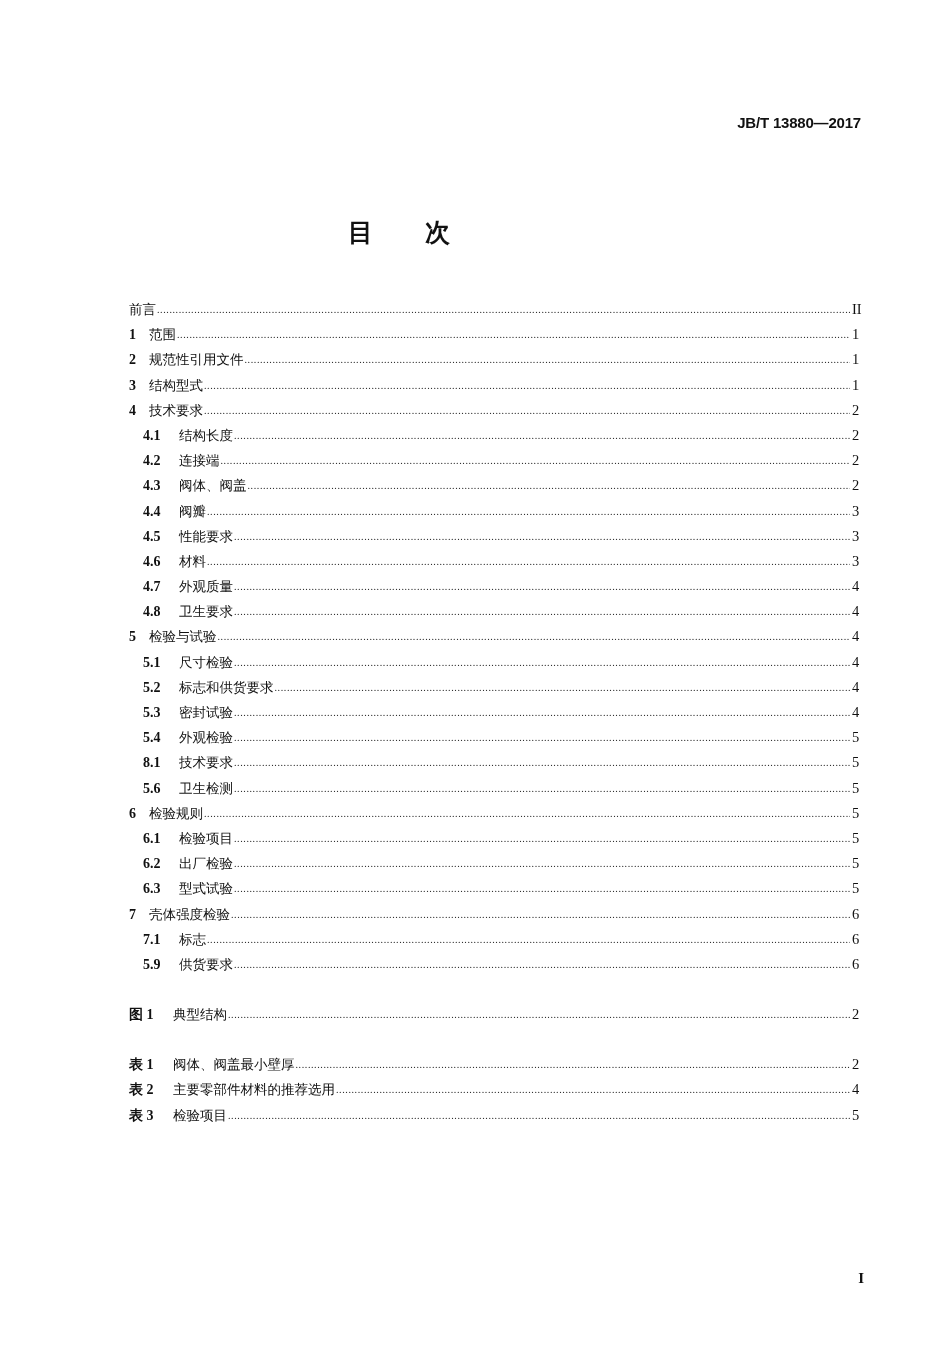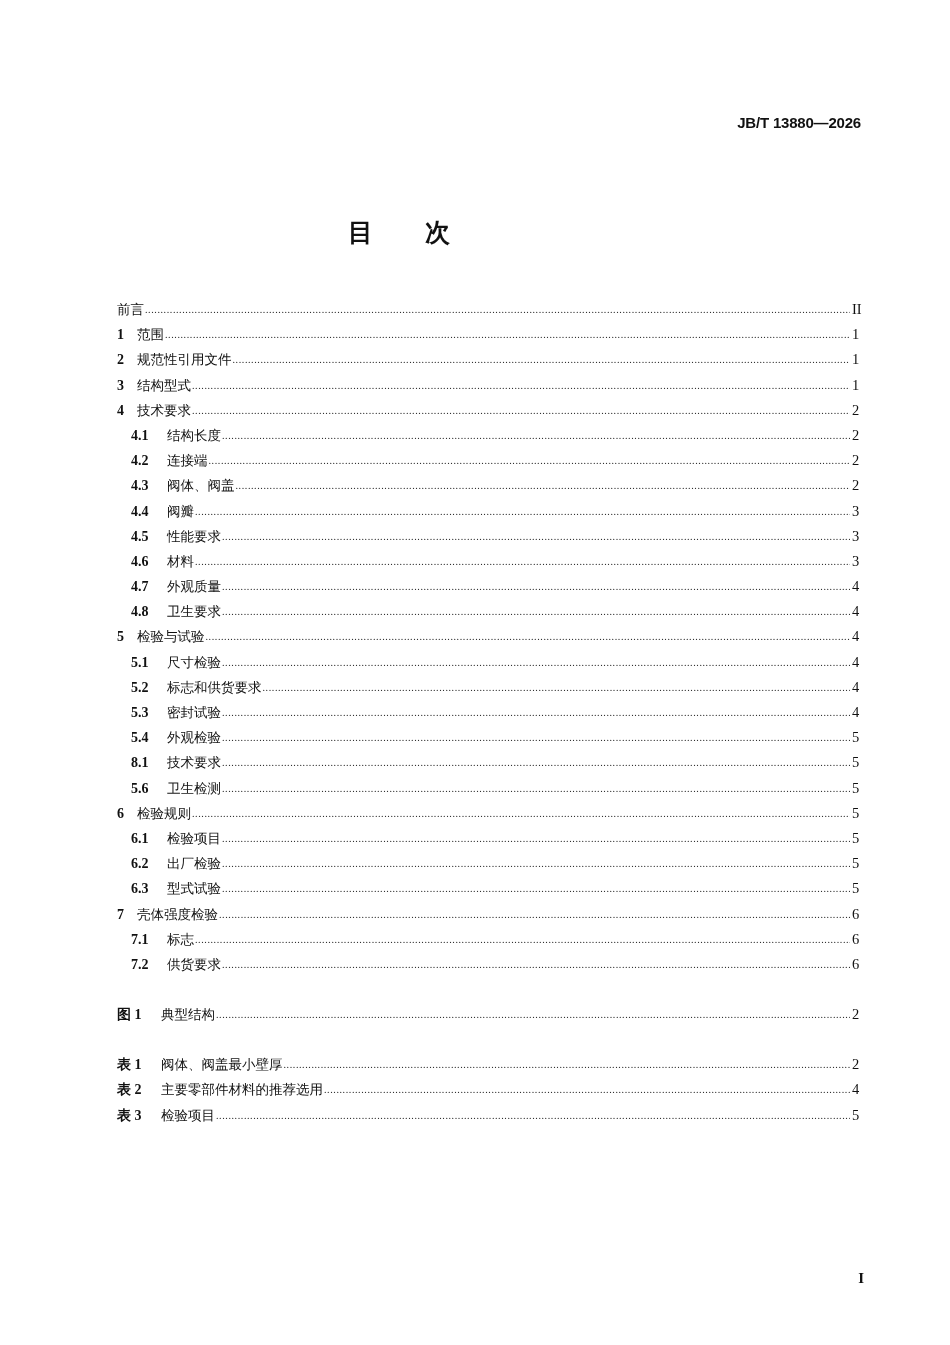--- a/index.html
+++ b/index.html
@@ -45,20 +45,21 @@
       left: 117px;
       width: 745px;
     }
     .toc-row {
       display: flex;
       align-items: baseline;
       height: 25.2px;
       line-height: 25.2px;
       font-size: 14px;
       white-space: nowrap;
+      margin-left: 12px;
     }
     .toc-row.level-2 { padding-left: 14px; }
     .toc-num {
       font-family: "Liberation Serif", serif;
       font-weight: bold;
       font-size: 14px;
       display: inline-block;
     }
     .level-1 .toc-num { width: 20px; }
     .level-2 .toc-num { width: 36px; }
@@ -95,21 +96,21 @@
       font-family: "Liberation Serif", serif;
       font-size: 15px;
       font-weight: bold;
     }
   </style>
 </head>
 <body>
 
 <div class="doc-code">
   <span class="code-prefix">JB/T</span>
-  <span class="code-number">13880—2026</span>
+  <span class="code-number">13880—2017</span>
 </div>
 
 <div class="toc-title">目次</div>
 
 <div class="toc">
   <div class="toc-row level-1">
     <span class="toc-label">前言</span>
     <span class="toc-leader"></span>
     <span class="toc-page">II</span>
   </div>
@@ -257,21 +258,21 @@
     <span class="toc-leader"></span>
     <span class="toc-page">6</span>
   </div>
   <div class="toc-row level-2">
     <span class="toc-num">7.1</span>
     <span class="toc-label">标志</span>
     <span class="toc-leader"></span>
     <span class="toc-page">6</span>
   </div>
   <div class="toc-row level-2">
-    <span class="toc-num">7.2</span>
+    <span class="toc-num">5.9</span>
     <span class="toc-label">供货要求</span>
     <span class="toc-leader"></span>
     <span class="toc-page">6</span>
   </div>
 
   <div class="gap-figures"></div>
 
   <div class="toc-row level-1 prefix-row">
     <span class="toc-num">图 1</span>
     <span class="toc-label">典型结构</span>

